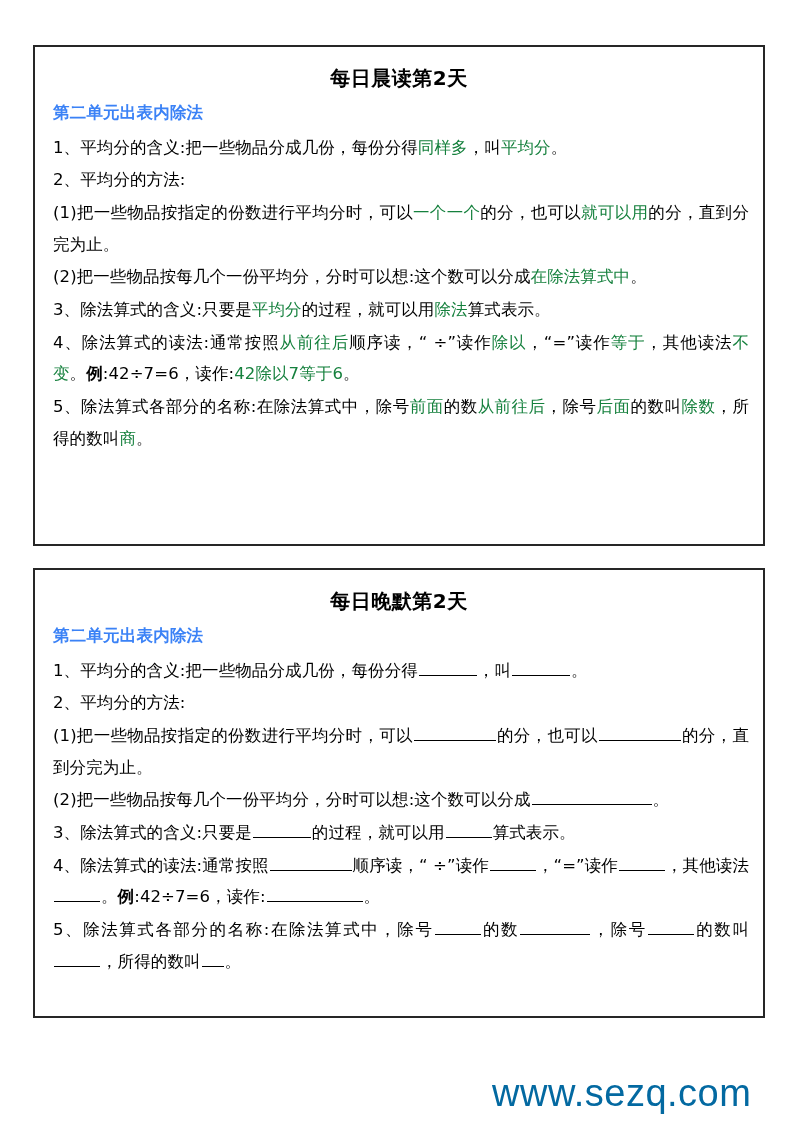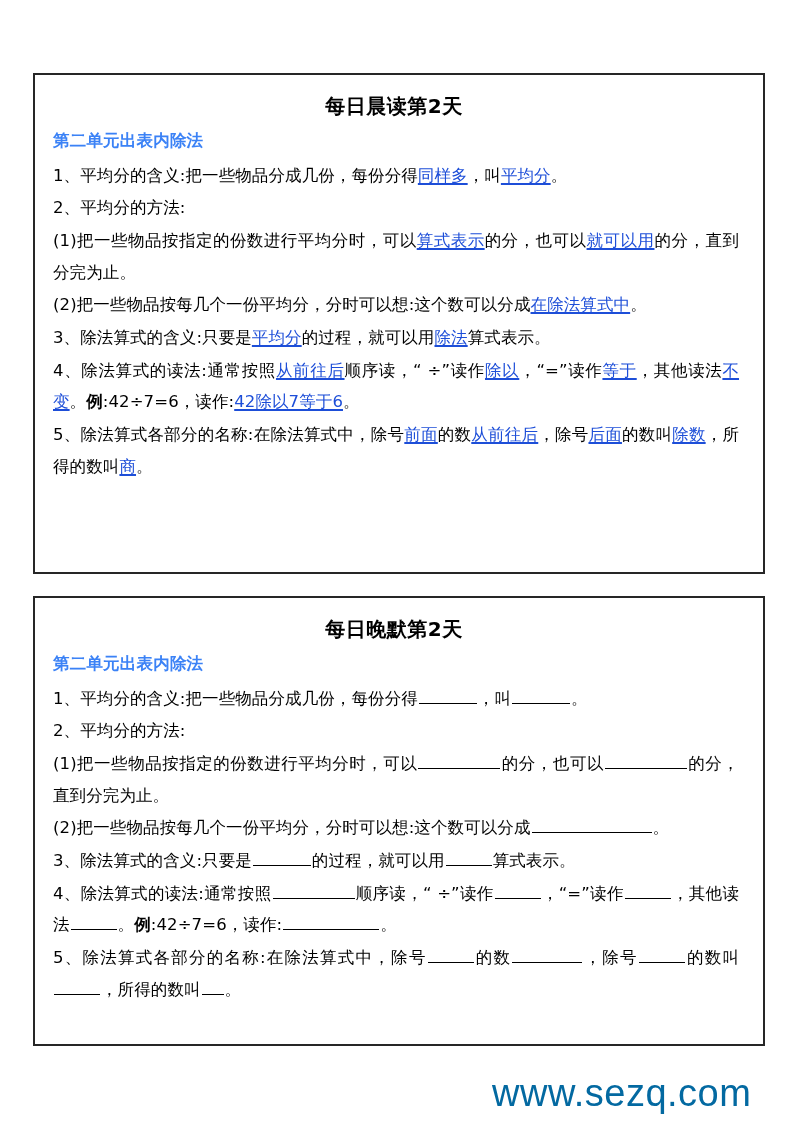--- a/index.html
+++ b/index.html
@@ -19,22 +19,21 @@
     inset: 0;
   }
 
   .card {
     position: absolute;
     left: 33px;
     width: 732px;
     border: 2px solid #262626;
     background: #ffffff;
     box-sizing: border-box;
-    padding: 10px 24px 12px 14px;
-    margin-top: 28px;
+    padding: 10px 14px 12px 14px;
   }
   #card-morning { top: 45px;  height: 501px; }
   #card-evening { top: 568px; height: 450px; }
 
   .card-title {
     text-align: center;
     font-weight: bold;
     font-size: 20px;
     color: #000000;
     letter-spacing: 0.5px;
@@ -56,22 +55,21 @@
     color: #000000;
     line-height: 1.92;
     margin: 0 0 1px 4px;
     text-align: justify;
     text-justify: inter-ideograph;
     word-break: break-all;
     letter-spacing: 0.1px;
   }
 
   .ans {
-    color: #1d4ed8;
-    text-decoration: underline;
+    color: #15803d;
     text-underline-offset: 2px;
     text-decoration-thickness: 1.5px;
   }
 
   .bold {
     font-weight: bold;
   }
 
   .blank {
     display: inline-block;
@@ -104,21 +102,21 @@
 <body>
 
 <div class="page">
 
   <div class="card" id="card-morning">
     <div class="card-title">每日晨读第2天</div>
     <div class="unit-heading">第二单元出表内除法</div>
     <div>
         <div class="para"><span>1、平均分的含义:把一些物品分成几份，每份分得</span><span class="ans">同样多</span><span>，叫</span><span class="ans">平均分</span><span>。</span></div>
         <div class="para"><span>2、平均分的方法:</span></div>
-        <div class="para"><span>(1)把一些物品按指定的份数进行平均分时，可以</span><span class="ans">算式表示</span><span>的分，也可以</span><span class="ans">就可以用</span><span>的分，直到分完为止。</span></div>
+        <div class="para"><span>(1)把一些物品按指定的份数进行平均分时，可以</span><span class="ans">一个一个</span><span>的分，也可以</span><span class="ans">就可以用</span><span>的分，直到分完为止。</span></div>
         <div class="para"><span>(2)把一些物品按每几个一份平均分，分时可以想:这个数可以分成</span><span class="ans">在除法算式中</span><span>。</span></div>
         <div class="para"><span>3、除法算式的含义:只要是</span><span class="ans">平均分</span><span>的过程，就可以用</span><span class="ans">除法</span><span>算式表示。</span></div>
         <div class="para"><span>4、除法算式的读法:通常按照</span><span class="ans">从前往后</span><span>顺序读，“ ÷”读作</span><span class="ans">除以</span><span>，“=”读作</span><span class="ans">等于</span><span>，其他读法</span><span class="ans">不变</span><span>。</span><span class="bold">例</span><span>:42÷7=6，读作:</span><span class="ans">42除以7等于6</span><span>。</span></div>
         <div class="para"><span>5、除法算式各部分的名称:在除法算式中，除号</span><span class="ans">前面</span><span>的数</span><span class="ans">从前往后</span><span>，除号</span><span class="ans">后面</span><span>的数叫</span><span class="ans">除数</span><span>，所得的数叫</span><span class="ans">商</span><span>。</span></div>
       </div>
   </div>
 
   <div class="card" id="card-evening">
     <div class="card-title">每日晚默第2天</div>
     <div class="unit-heading">第二单元出表内除法</div>

